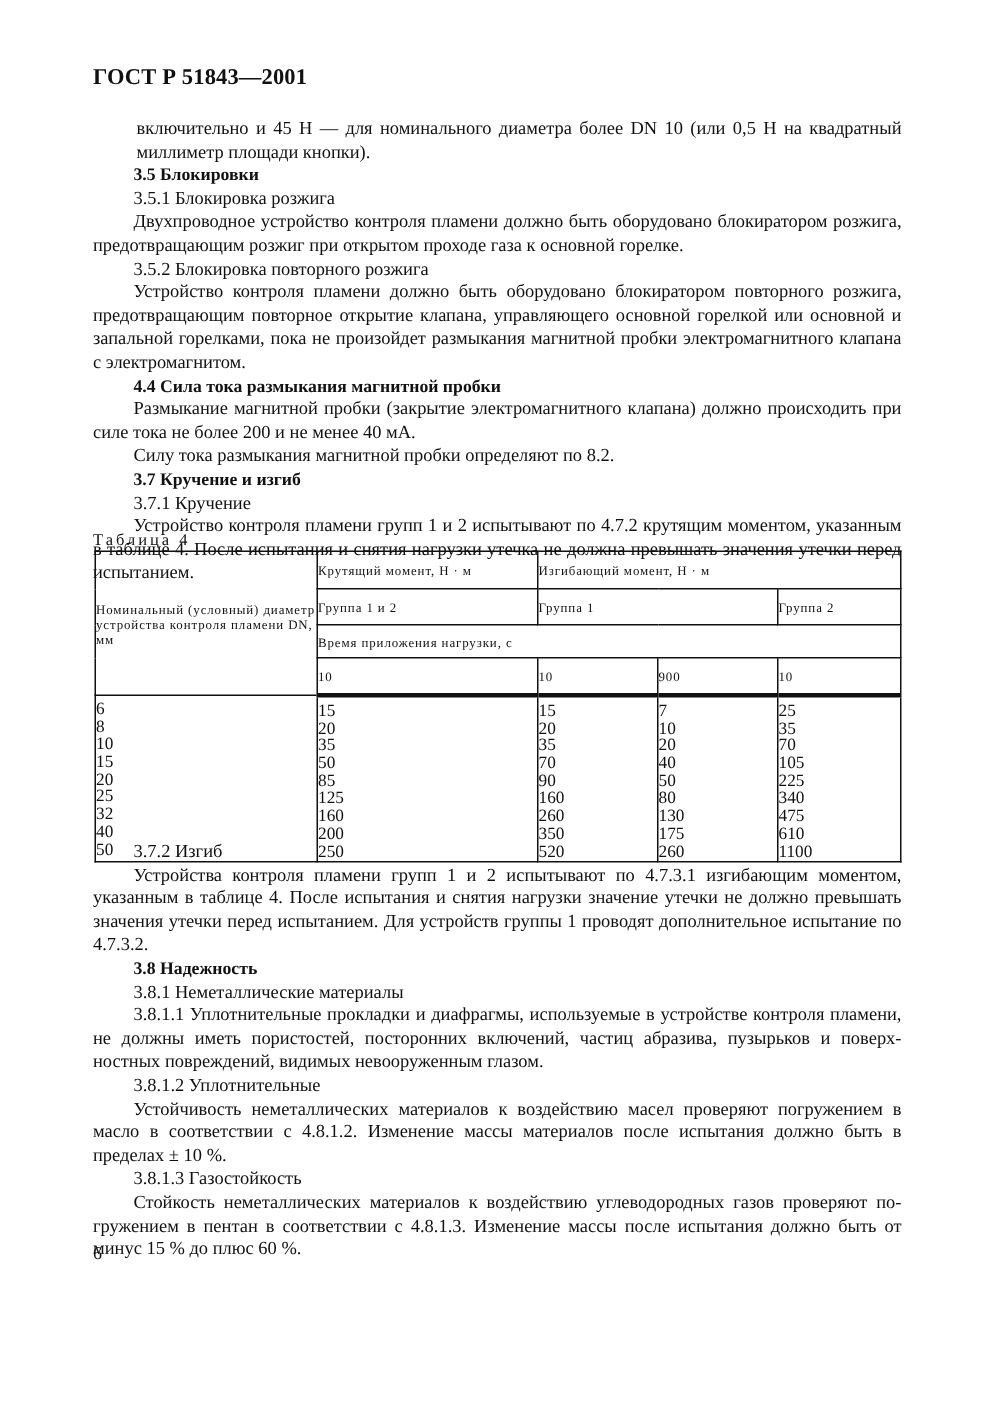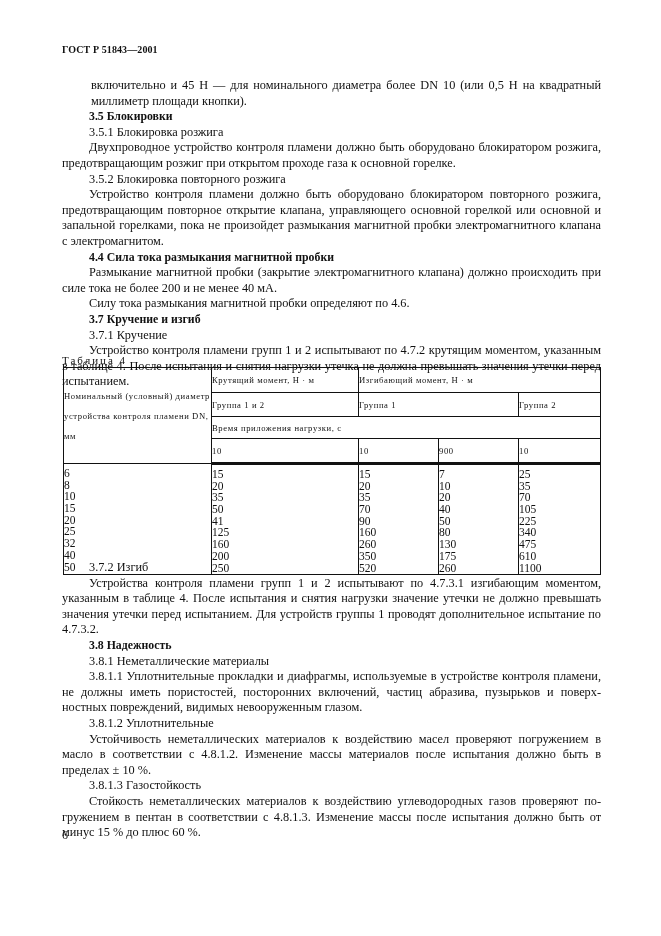--- a/index.html
+++ b/index.html
@@ -1,55 +1,55 @@
 <!DOCTYPE html>
 <html><head>
 <meta charset="utf-8">
 <style>
   html, body { margin: 0; padding: 0; background: #ffffff; }
   body { width: 661px; height: 936px; position: relative; overflow: hidden;
          font-family: "Liberation Serif", "DejaVu Serif", serif; color: #111; }
   .page { position: absolute; left: 0; top: 0; width: 661px; height: 936px; }
-  .header { position: absolute; left: 62px; top: 44px; font-weight: bold; font-size: 10px; letter-spacing: 0.1px; }
+  .header { position: absolute; left: 62px; top: 44px; font-weight: bold; font-size: 15px; letter-spacing: 0.1px; }
   .txt { position: absolute; left: 62px; width: 539px; font-size: 12.3px; line-height: 15.6px; }
   .p { margin: 0; text-align: justify; text-indent: 27px; }
   .p.noind { text-indent: 0; margin-left: 29px; }
   .p.last { text-align-last: left; }
   .h { margin: 0; text-indent: 27px; font-weight: bold; font-size: 11.8px; }
   .sub { margin: 0; text-indent: 27px; }
   .tcap { position: absolute; left: 62px; top: 354px; font-size: 11px; letter-spacing: 2px; }
   table.t4 { position: absolute; left: 63px; top: 367px; width: 537px; border-collapse: collapse; table-layout: fixed;
              font-size: 8.6px; letter-spacing: 0.6px; }
   table.t4 td { border: 1.6px solid #111; text-align: left; padding: 0; }
   table.t4 .hr1 td { height: 24px; }
   table.t4 .hr2 td { height: 23px; }
   table.t4 .hr3 td { height: 21px; }
   table.t4 .hr4 td { height: 23px; border-bottom: 3px solid #111; }
   table.t4 td.dcell { vertical-align: top; padding-top: 4px; font-size: 11.5px; letter-spacing: 0; line-height: 11.7px; }
   table.t4 td.dcell div { height: 11.7px; }
-  table.t4 td.first-head { line-height: 20px; font-size: 8.6px; }
+  table.t4 td.first-head { line-height: 10px; font-size: 8.6px; }
   .pnum { position: absolute; left: 62px; top: 828px; font-size: 12px; }
 </style>
 </head>
 <body>
 
 <div class="page">
 
   <div class="header">ГОСТ Р 51843—2001</div>
 
   <div class="txt" style="top:78px;">
     <p class="p noind last">включительно и 45 Н — для номинального диаметра более DN 10 (или 0,5 Н на квадратный миллиметр площади кнопки).</p>
     <p class="h">3.5 Блокировки</p>
     <p class="sub">3.5.1 Блокировка розжига</p>
     <p class="p last">Двухпроводное устройство контроля пламени должно быть оборудовано блокиратором розжи­га, предотвращающим розжиг при открытом проходе газа к основной горелке.</p>
     <p class="sub">3.5.2 Блокировка повторного розжига</p>
     <p class="p last">Устройство контроля пламени должно быть оборудовано блокиратором повторного розжига, предотвращающим повторное открытие клапана, управляющего основной горелкой или основной и запальной горелками, пока не произойдет размыкания магнитной пробки электромагнитного клапана с электромагнитом.</p>
     <p class="h">4.4 Сила тока размыкания магнитной пробки</p>
     <p class="p last">Размыкание магнитной пробки (закрытие электромагнитного клапана) должно происходить при силе тока не более 200 и не менее 40 мА.</p>
-    <p class="sub">Силу тока размыкания магнитной пробки определяют по 4.6.</p>
+    <p class="sub">Силу тока размыкания магнитной пробки определяют по 8.2.</p>
     <p class="h">3.7 Кручение и изгиб</p>
     <p class="sub">3.7.1 Кручение</p>
     <p class="p last">Устройство контроля пламени групп 1 и 2 испытывают по 4.7.2 крутящим моментом, указанным в таблице 4. После испытания и снятия нагрузки утечка не должна превышать значения утечки перед испытанием.</p>
   </div>
 
   <div class="tcap">Таблица 4</div>
 
   <table class="t4">
     <colgroup>
       <col style="width:148px">
@@ -88,21 +88,21 @@
             <div>25</div>
             <div>32</div>
             <div>40</div>
             <div>50</div>
           </td>
       <td class="dcell">
             <div>15</div>
             <div>20</div>
             <div>35</div>
             <div>50</div>
-            <div>41</div>
+            <div>85</div>
             <div>125</div>
             <div>160</div>
             <div>200</div>
             <div>250</div>
           </td>
       <td class="dcell">
             <div>15</div>
             <div>20</div>
             <div>35</div>
             <div>70</div>

